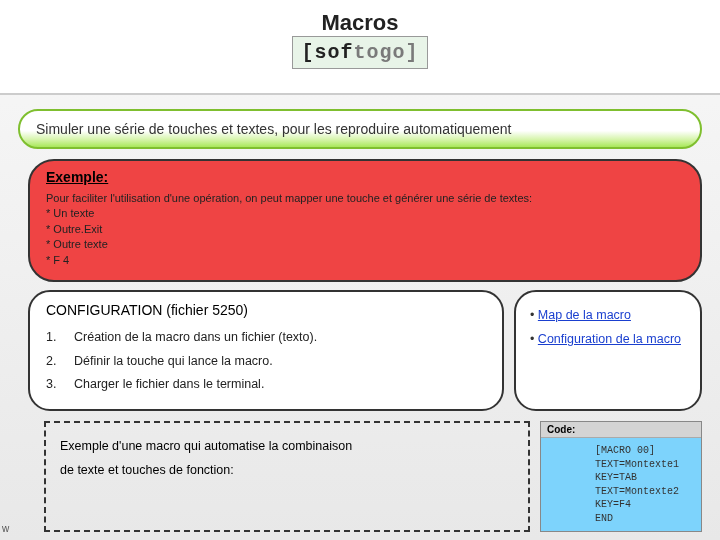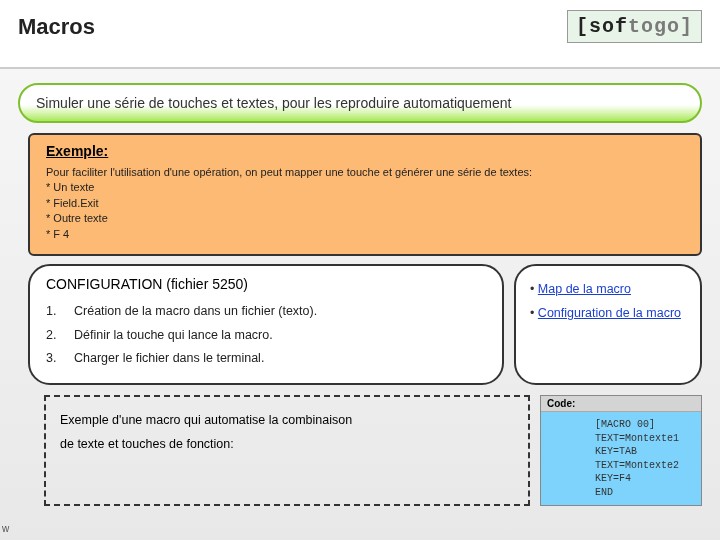--- a/index.html
+++ b/index.html
@@ -11,20 +11,21 @@
     overflow: hidden;
     position: relative;
   }
   .header {
     display: flex;
     justify-content: space-between;
     align-items: center;
     padding: 10px 18px 24px 18px;
     border-bottom: 2px solid #ccc;
     background: #fff;
+    flex-direction: column;
   }
   .title {
     font-size: 22px;
     font-weight: bold;
     color: #222;
   }
   .logo {
     border: 1px solid #999;
     padding: 4px 8px;
     background: #e8f4e8;
@@ -40,23 +41,23 @@
     border: 2px solid #7fbf2f;
     border-radius: 24px;
     padding: 10px 16px;
     background: linear-gradient(to bottom, #fff 0%, #fff 55%, #d4f4a8 80%, #a8e85a 100%);
     font-size: 14px;
     color: #333;
   }
   .example-box {
     margin: 0 18px 8px 28px;
     border: 2px solid #333;
-    border-radius: 6px;
+    border-radius: 26px;
     padding: 8px 16px 12px 16px;
-    background: #fdba74;
+    background: #ef4444;
   }
   .example-title {
     font-size: 14px;
     font-weight: bold;
     text-decoration: underline;
     margin-bottom: 6px;
   }
   .example-body {
     font-size: 11px;
     line-height: 1.4;
@@ -158,21 +159,21 @@
   </div>
 </div>
 
 <div class="subtitle-box">Simuler une série de touches et textes, pour les reproduire automatiquement</div>
 
 <div class="example-box">
   <div class="example-title">Exemple:</div>
   <div class="example-body">
     <div>Pour faciliter l'utilisation d'une opération, on peut mapper une touche et générer une série de textes:</div>
     <div>* Un texte</div>
-    <div>* Field.Exit</div>
+    <div>* Outre.Exit</div>
     <div>* Outre texte</div>
     <div>* F 4</div>
   </div>
 </div>
 
 <div class="config-row">
   <div class="config-box">
     <div class="config-title">
       <b>CONFIGURATION</b><span> (fichier 5250)</span>
     </div>

